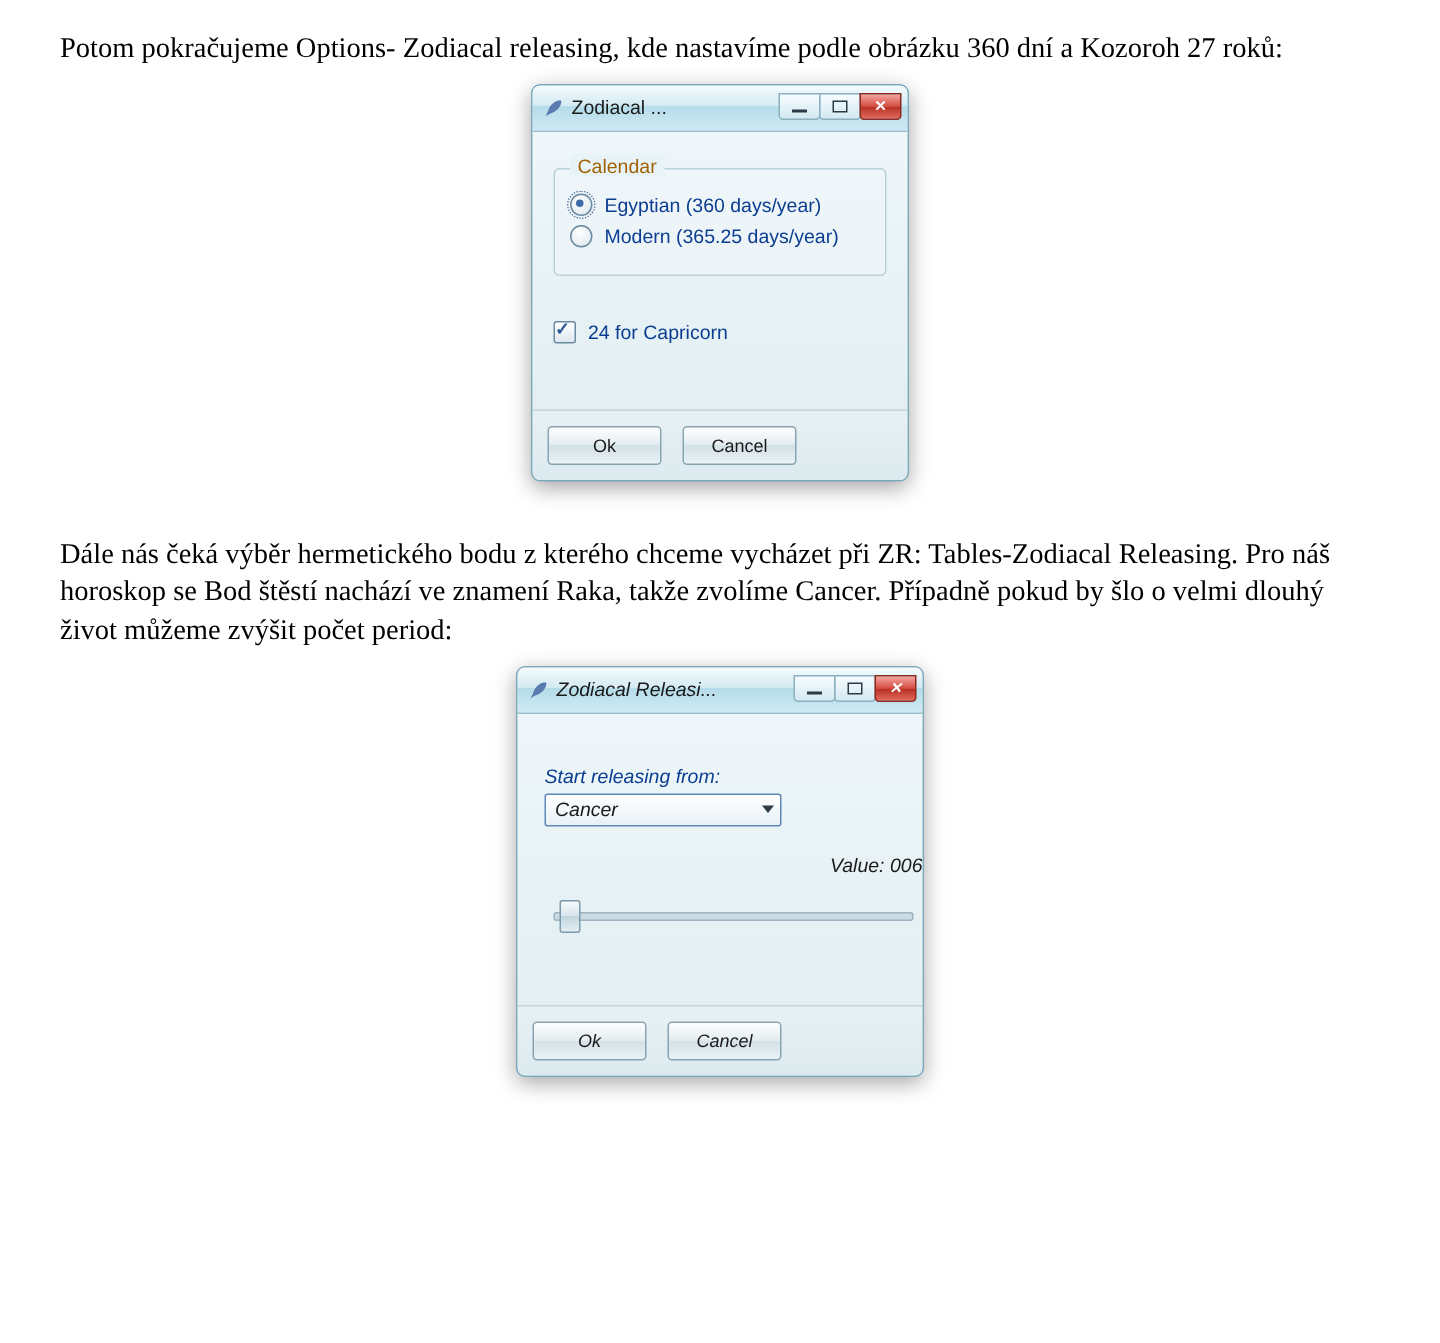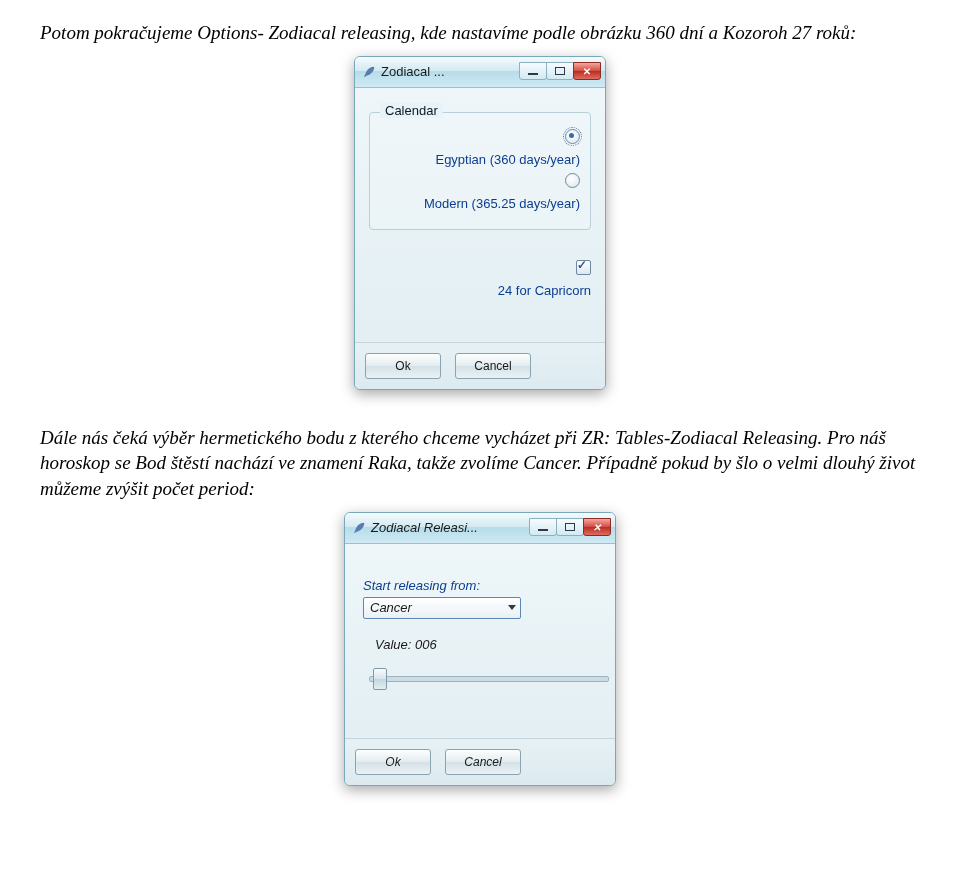--- a/index.html
+++ b/index.html
@@ -8,21 +8,20 @@
     font-family: Georgia, 'Times New Roman', serif;
     font-size: 19px;
     background: #fff;
     color: #000;
     width: 960px;
     box-sizing: border-box;
   }
   .paragraph {
     margin: 0 0 10px 0;
     line-height: 1.35;
-    font-style: italic;
   }
   .dialog-wrap {
     text-align: center;
     margin: 10px 0 30px 0;
   }
   .dialog {
     display: inline-block;
     text-align: left;
     font-family: 'Segoe UI', Tahoma, sans-serif;
     font-size: 13px;
@@ -91,31 +90,30 @@
     padding: 10px 10px 12px 10px;
     margin-top: 14px;
     position: relative;
     background: rgba(255,255,255,0.15);
   }
   .group-legend {
     position: absolute;
     top: -10px; left: 10px;
     background: #e8f3f7;
     padding: 0 5px;
-    color: #0f172a;
+    color: #a16207;
     font-size: 13px;
   }
   .radio-row, .check-row {
     display: flex;
-    align-items: flex-end;
+    align-items: flex-start;
     gap: 8px;
     margin: 6px 0;
     font-size: 13px;
     color: #0b3e91;
-    flex-direction: column;
   }
   .radio {
     width: 13px; height: 13px;
     border-radius: 50%;
     border: 1px solid #6b8aa0;
     background: radial-gradient(circle at 40% 35%, #fff, #d9e6ec);
     display: inline-block;
     position: relative;
   }
   .radio.selected::after {
@@ -187,20 +185,21 @@
     width: 0; height: 0;
     border-left: 4px solid transparent;
     border-right: 4px solid transparent;
     border-top: 5px solid #2b3a44;
   }
   .section-spacer { height: 24px; }
   .value-row {
     margin: 6px 0 14px 12px;
     font-size: 13px;
     color:#1a1a1a;
+    text-align:right;
   }
   .slider {
     position: relative;
     height: 24px;
     margin: 0 6px 8px 6px;
   }
   .slider .track {
     position:absolute; left:0; right:0; top:10px;
     height:4px;
     background:#cddbe2;

